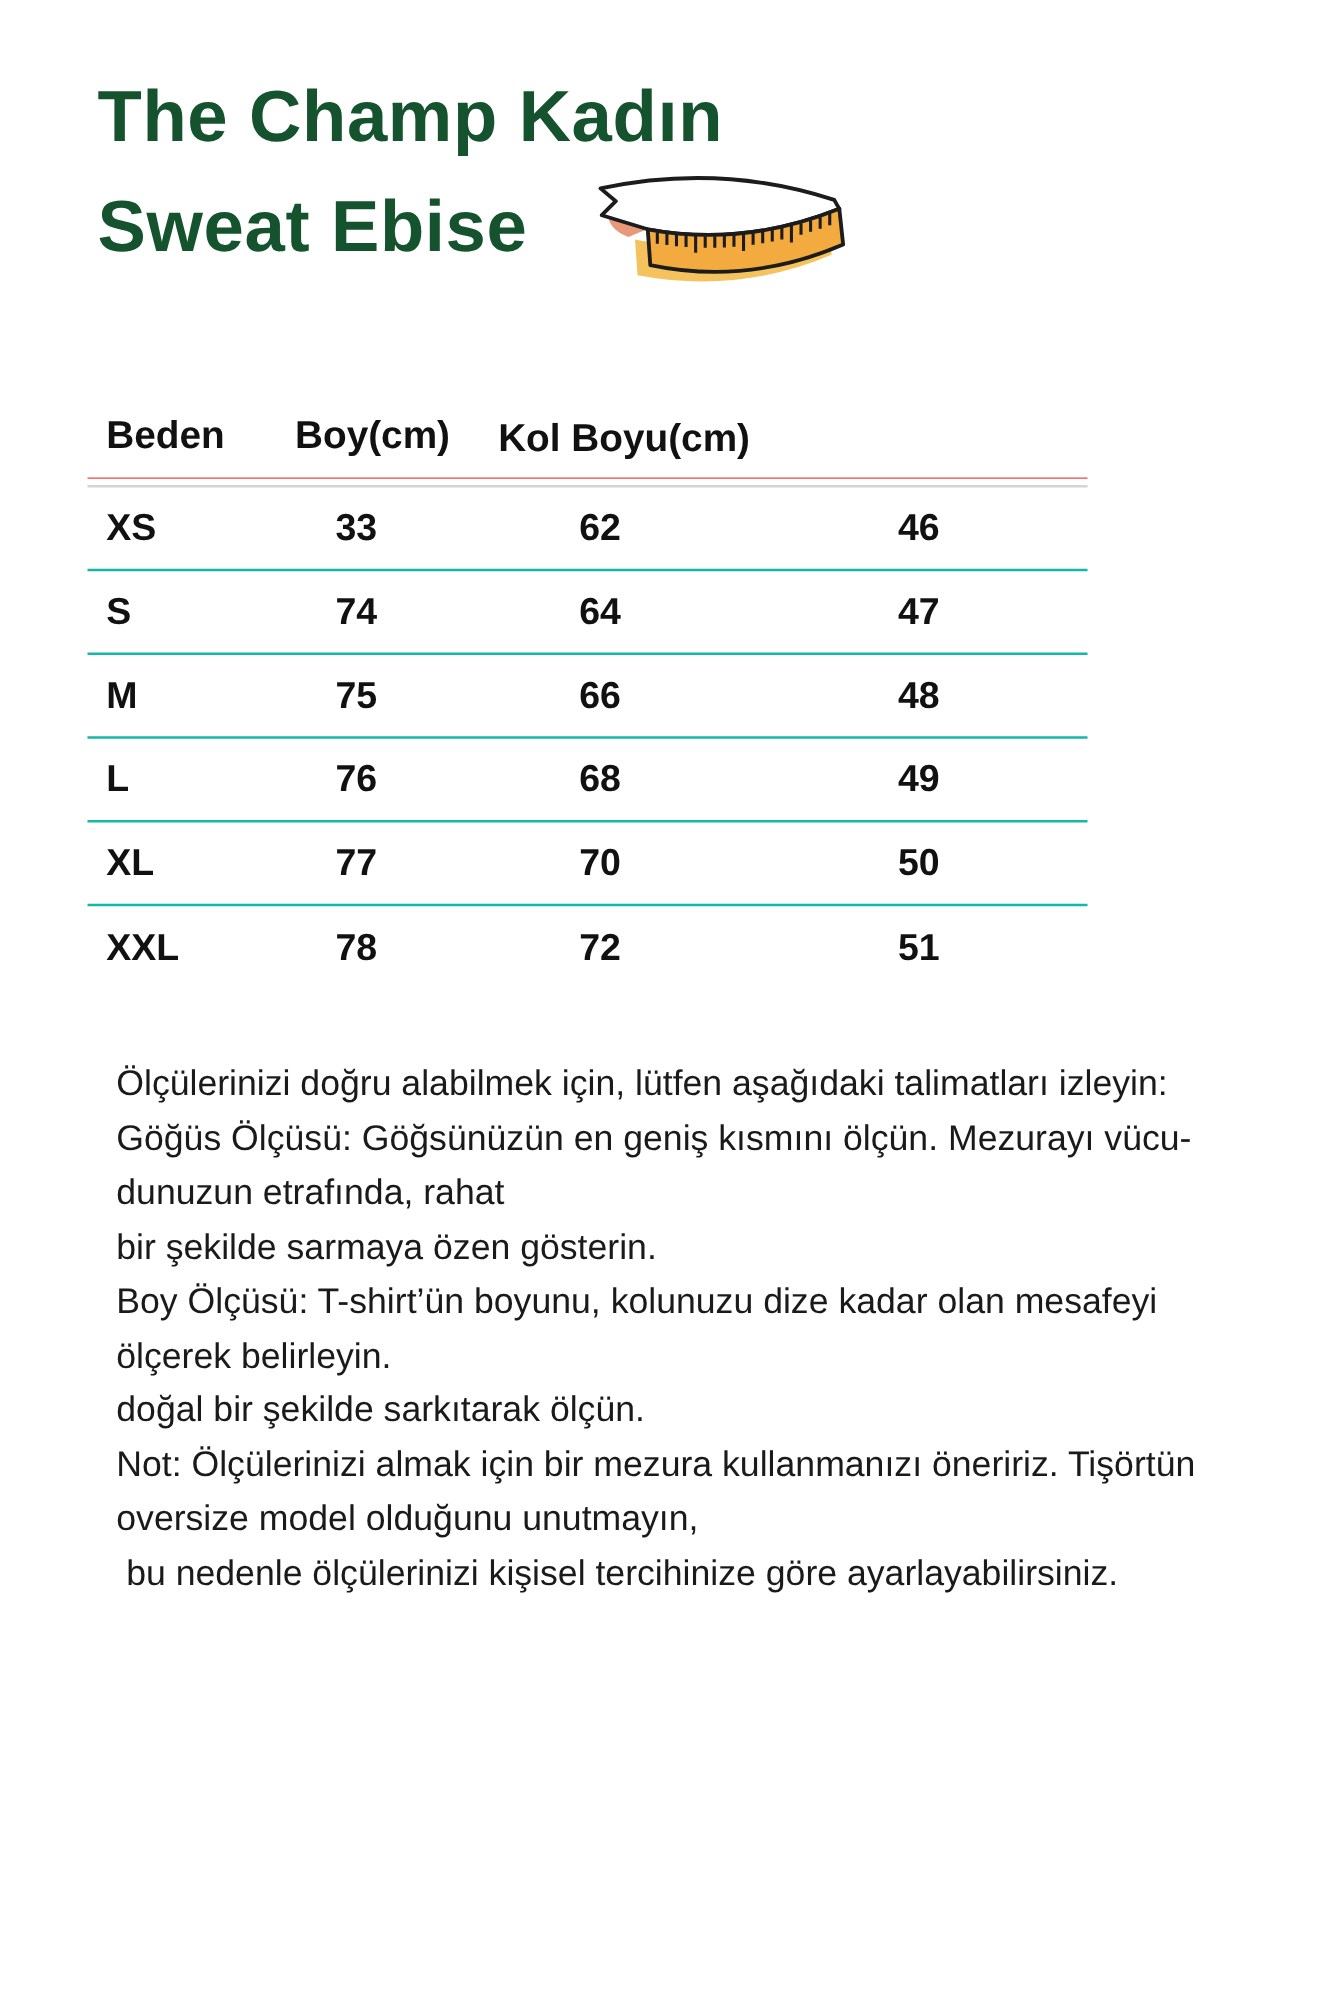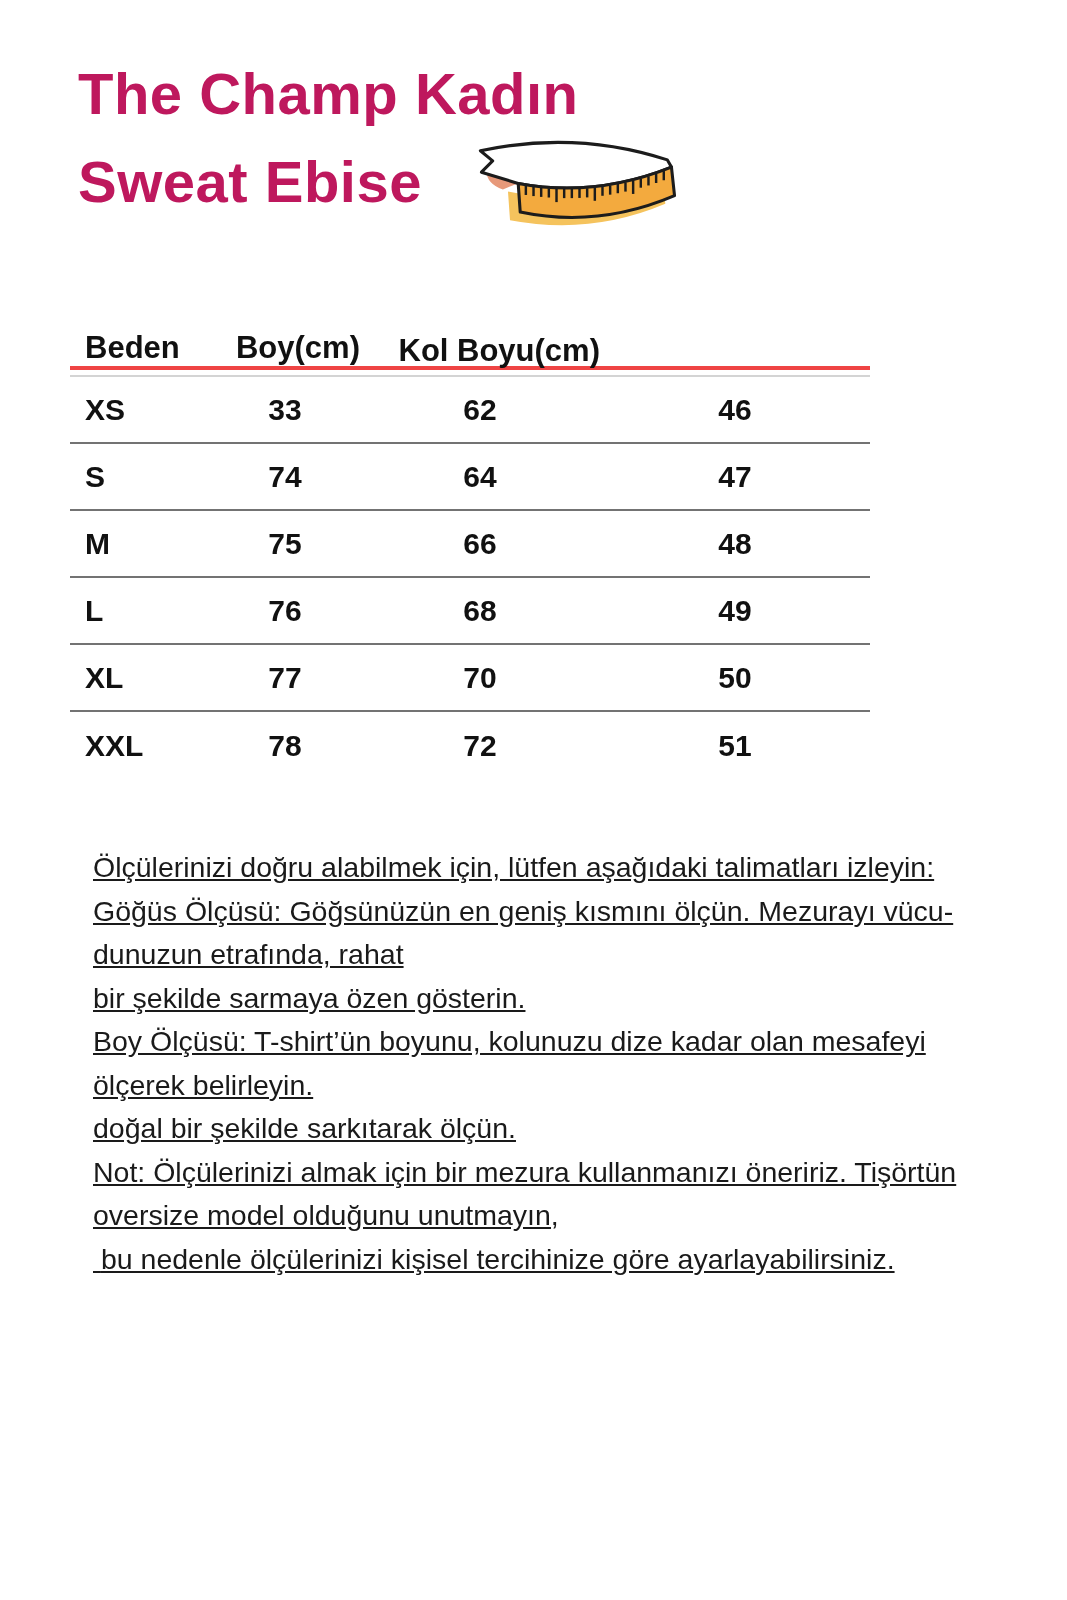--- a/index.html
+++ b/index.html
@@ -16,21 +16,21 @@
   }
 
   
   .title-block {
     position: absolute;
     left: 78px;
     top: 50px;
     font-size: 58px;
     font-weight: bold;
     line-height: 88px;
-    color: #be185d;
+    color: #14532d;
     letter-spacing: 0.5px;
   }
   .title-line { display: block; white-space: nowrap; }
 
   
   .tape-icon {
     position: absolute;
     left: 462px;
     top: 130px;
     width: 235px;
@@ -46,49 +46,48 @@
     position: absolute;
     left: 70px;
     top: 330px;
     width: 800px;
   }
   .grid-row {
     display: grid;
     grid-template-columns: 140px 150px 240px 270px;
     align-items: center;
   }
-  .t-head { padding-bottom: 0; border-bottom: 4px solid #ef4444; }
+  .t-head { padding-bottom: 16px; border-bottom: 1px solid #ef4444; }
   .sub-rule { height: 2px; background: #d4d4d4; margin-top: 5px; }
   .th {
     font-size: 31px;
     font-weight: bold;
     text-align: right;
     white-space: nowrap;
   }
   .th.col1 { text-align: left; padding-left: 15px; }
   .th.col4 { position: relative; top: 3px; }
-  .t-row { height: 67px; border-bottom: 2px solid #737373; }
+  .t-row { height: 67px; border-bottom: 2px solid #14b8a6; }
   .t-row:last-child { border-bottom: none; }
   .td {
     font-size: 30px;
     font-weight: bold;
     text-align: center;
   }
   .td.col1 { text-align: left; padding-left: 15px; }
 
   
   .instructions {
     position: absolute;
     left: 93px;
     top: 846px;
     width: 930px;
     font-size: 28.5px;
     line-height: 43.5px;
     color: #1a1a1a;
-    text-decoration: underline;
   }
   .instructions p { white-space: pre-wrap; }
 </style>
 </head>
 <body>
 
 <div class="page">
 
   <h1 class="title-block">
     <span class="title-line">The Champ Kadın</span>

